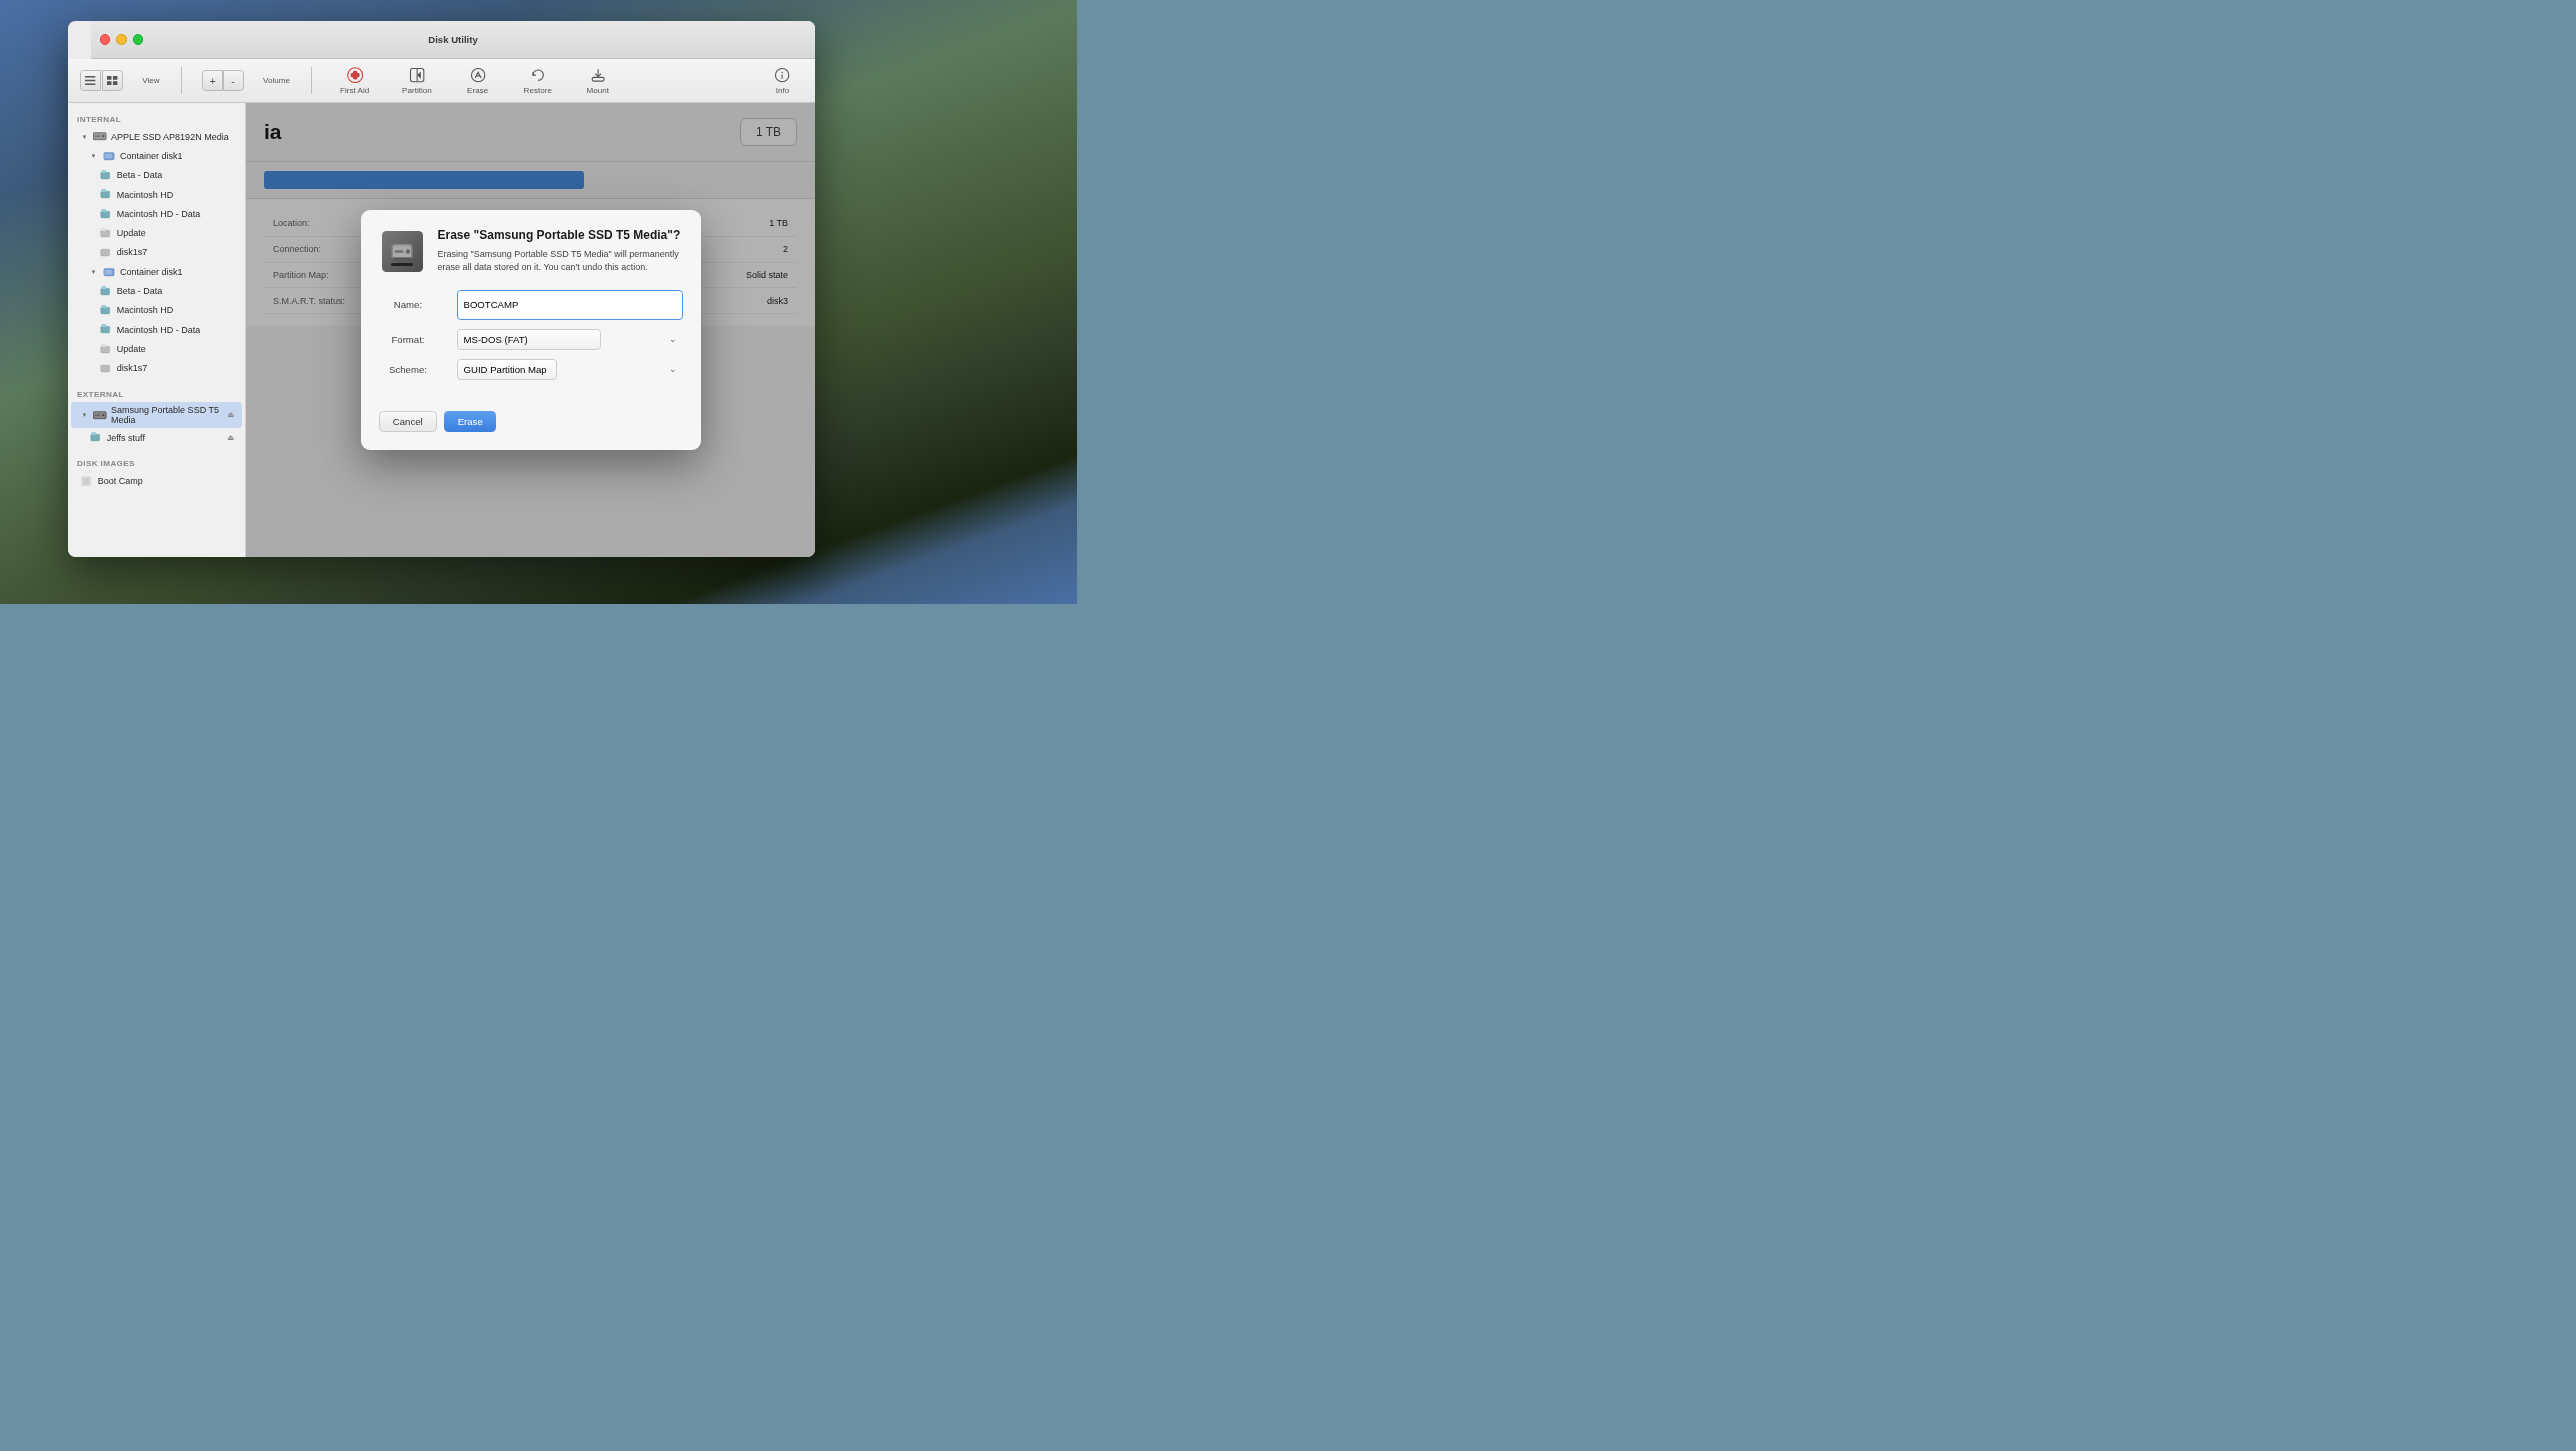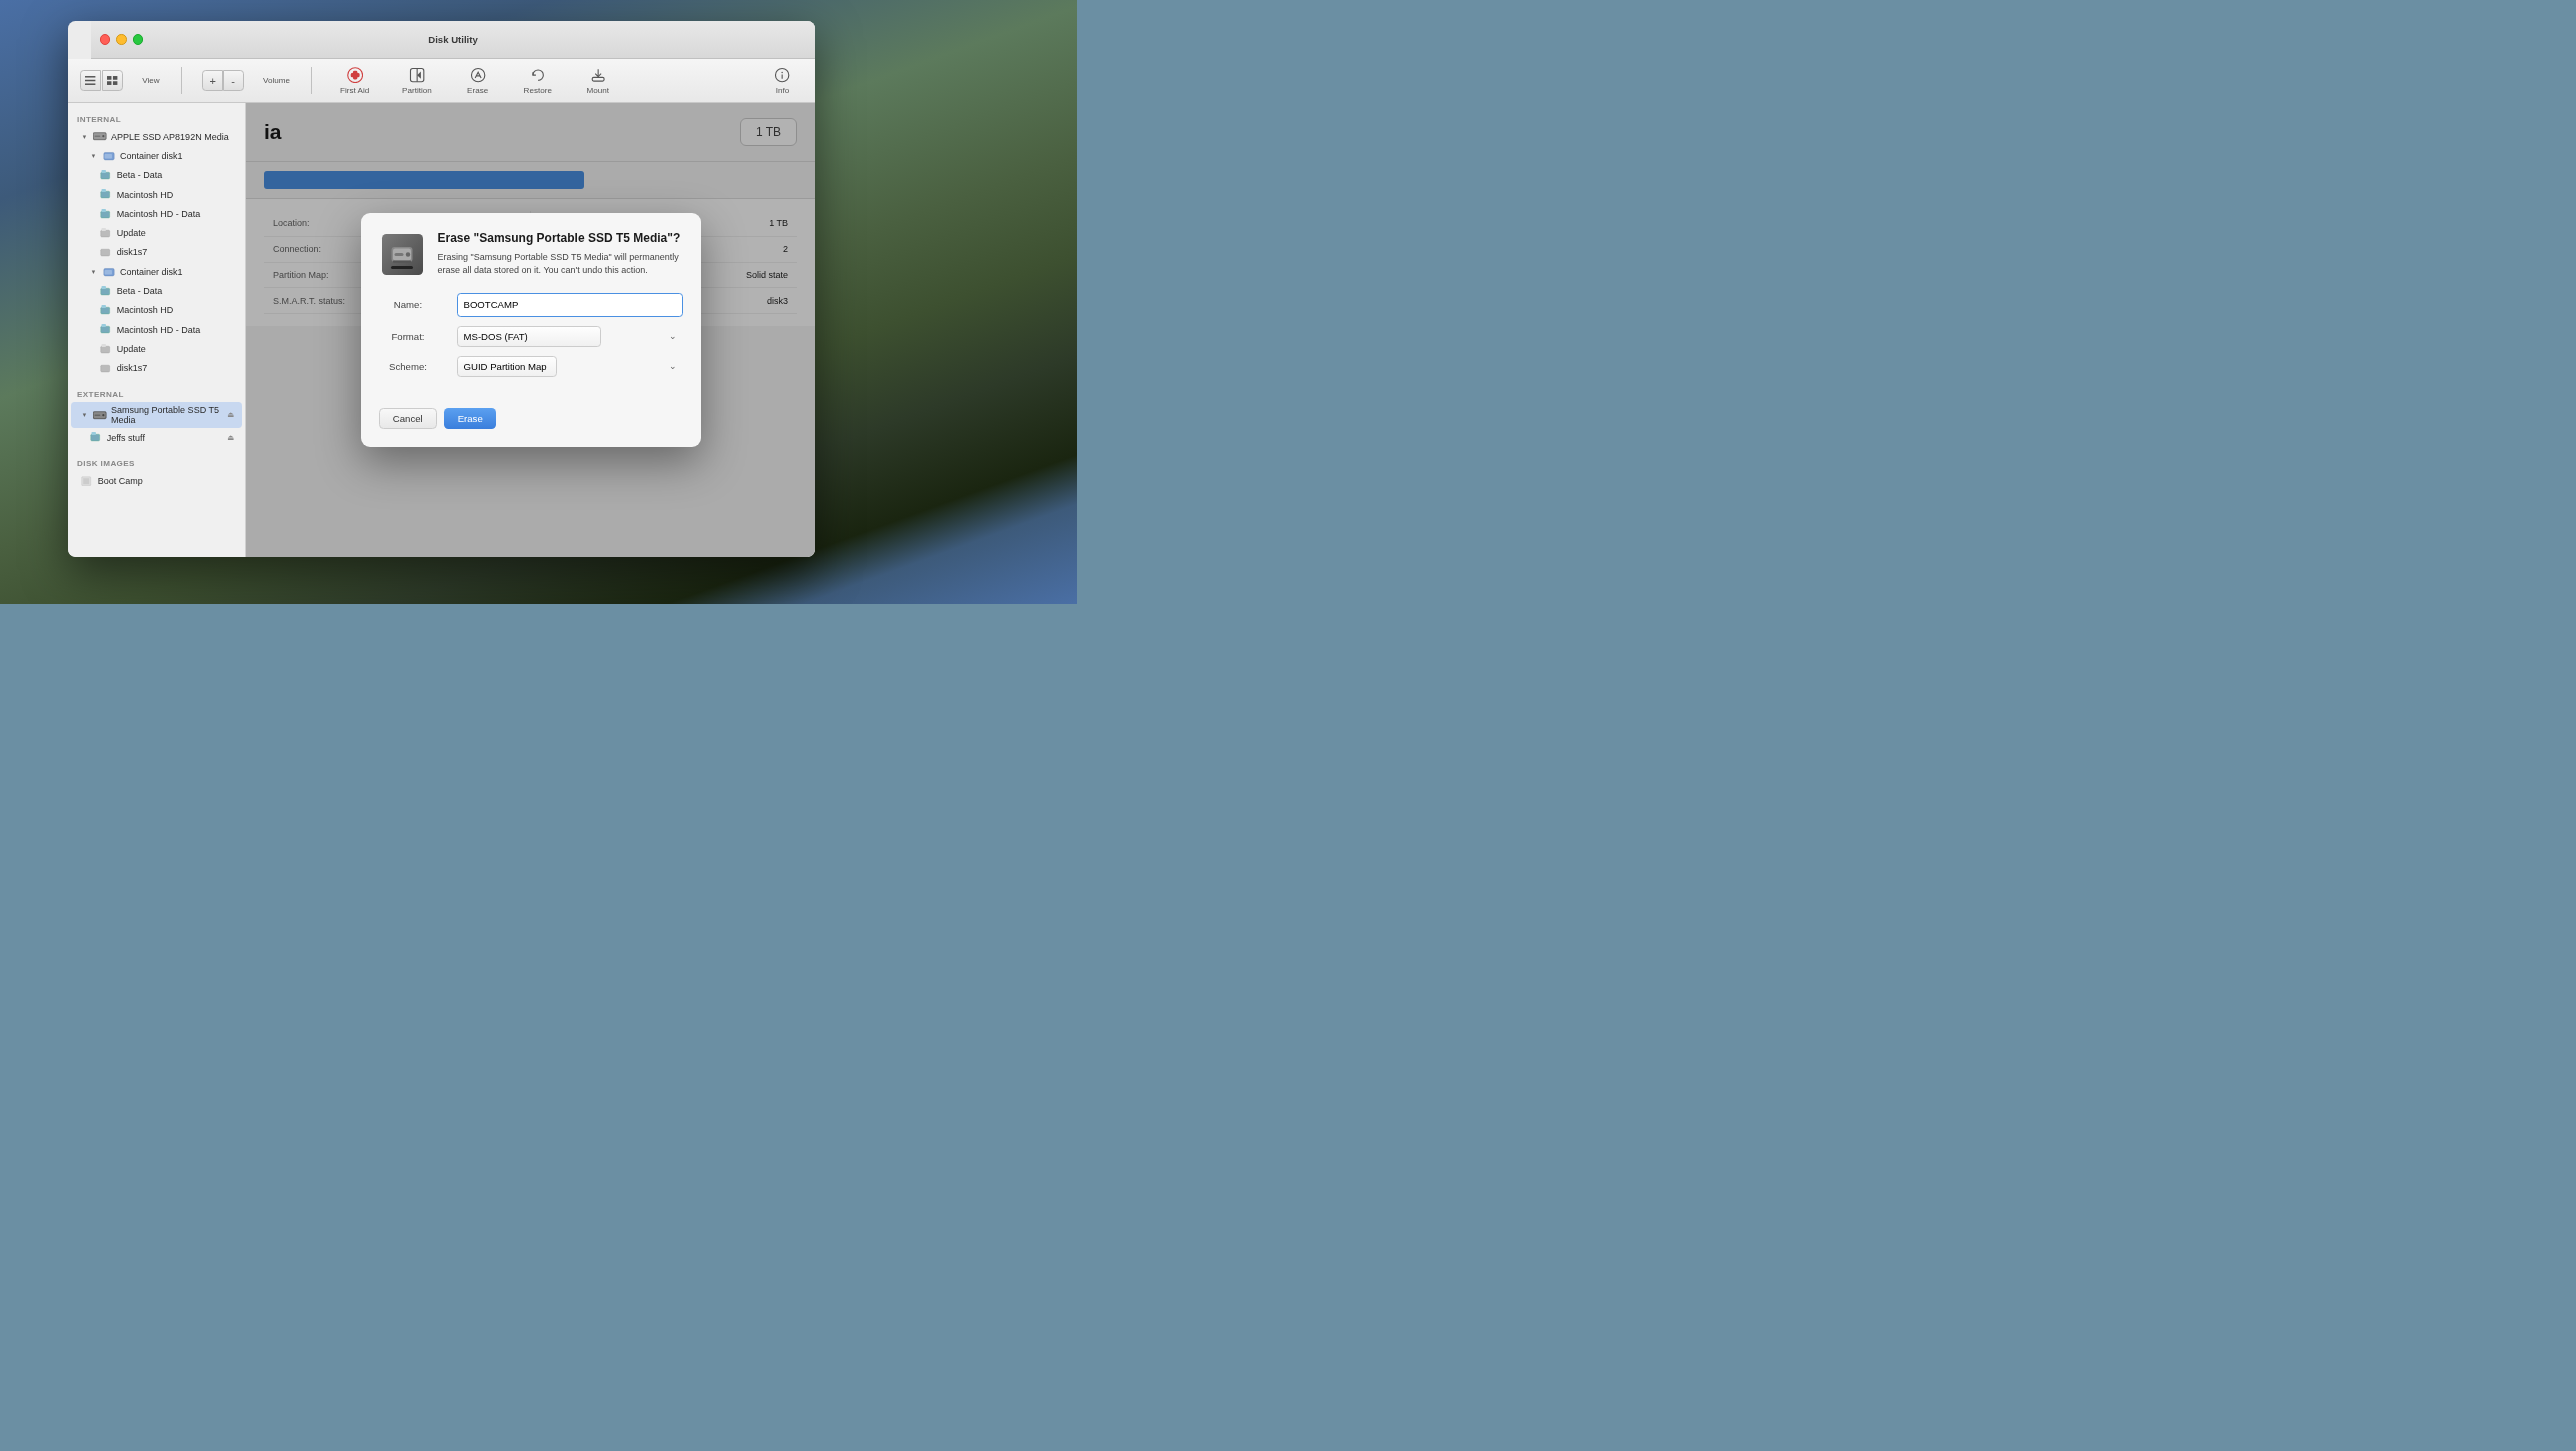--- a/index.html
+++ b/index.html
@@ -426,21 +426,21 @@
       width: 59px;
       font-size: 9.6px;
       color: #444;
       text-align: center;
       margin-right: 19px;
       flex-shrink: 0;
     }
 
     .form-input {
       flex: 1;
-      height: 24px;
+      height: 30px;
       padding: 0 6px;
       border: 1.1px solid #4a90e2;
       border-radius: 3.7px;
       font-size: 9.6px;
       background: white;
       outline: none;
     }
 
     .form-select {
       flex: 1;

